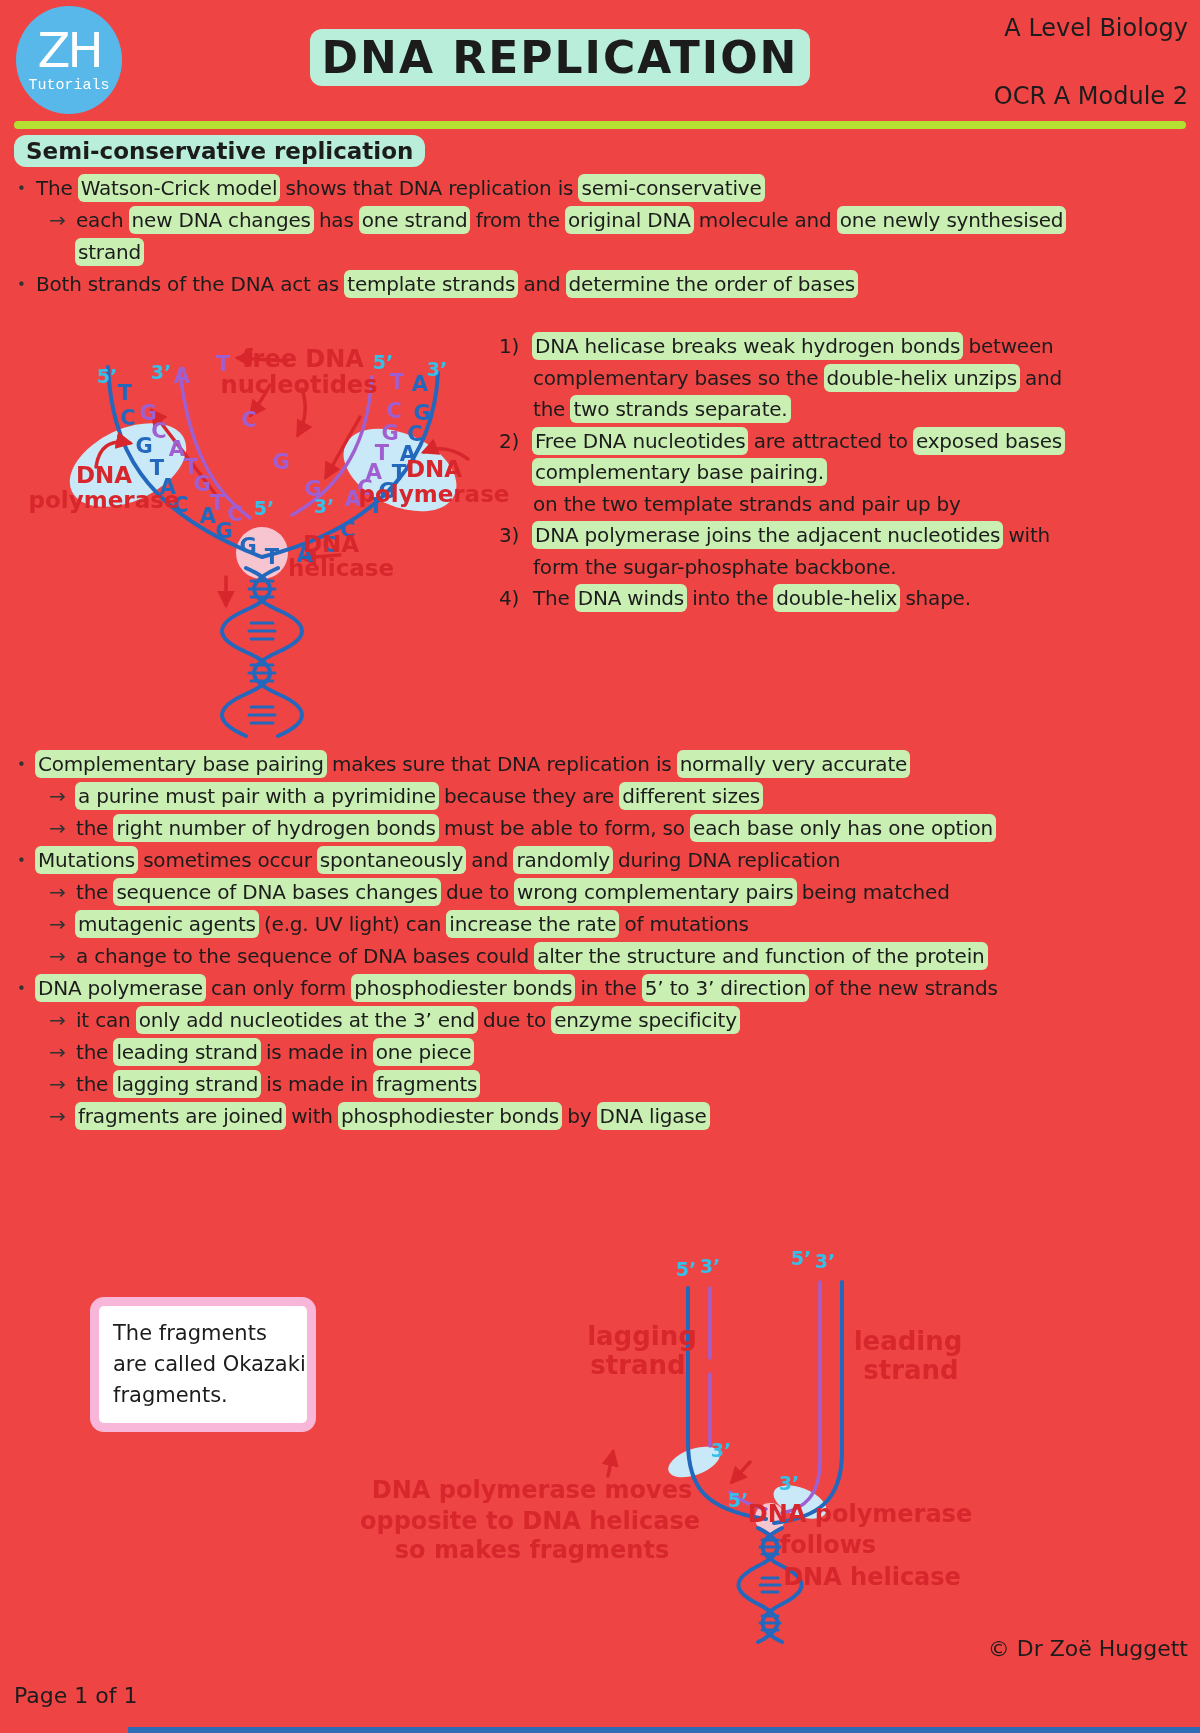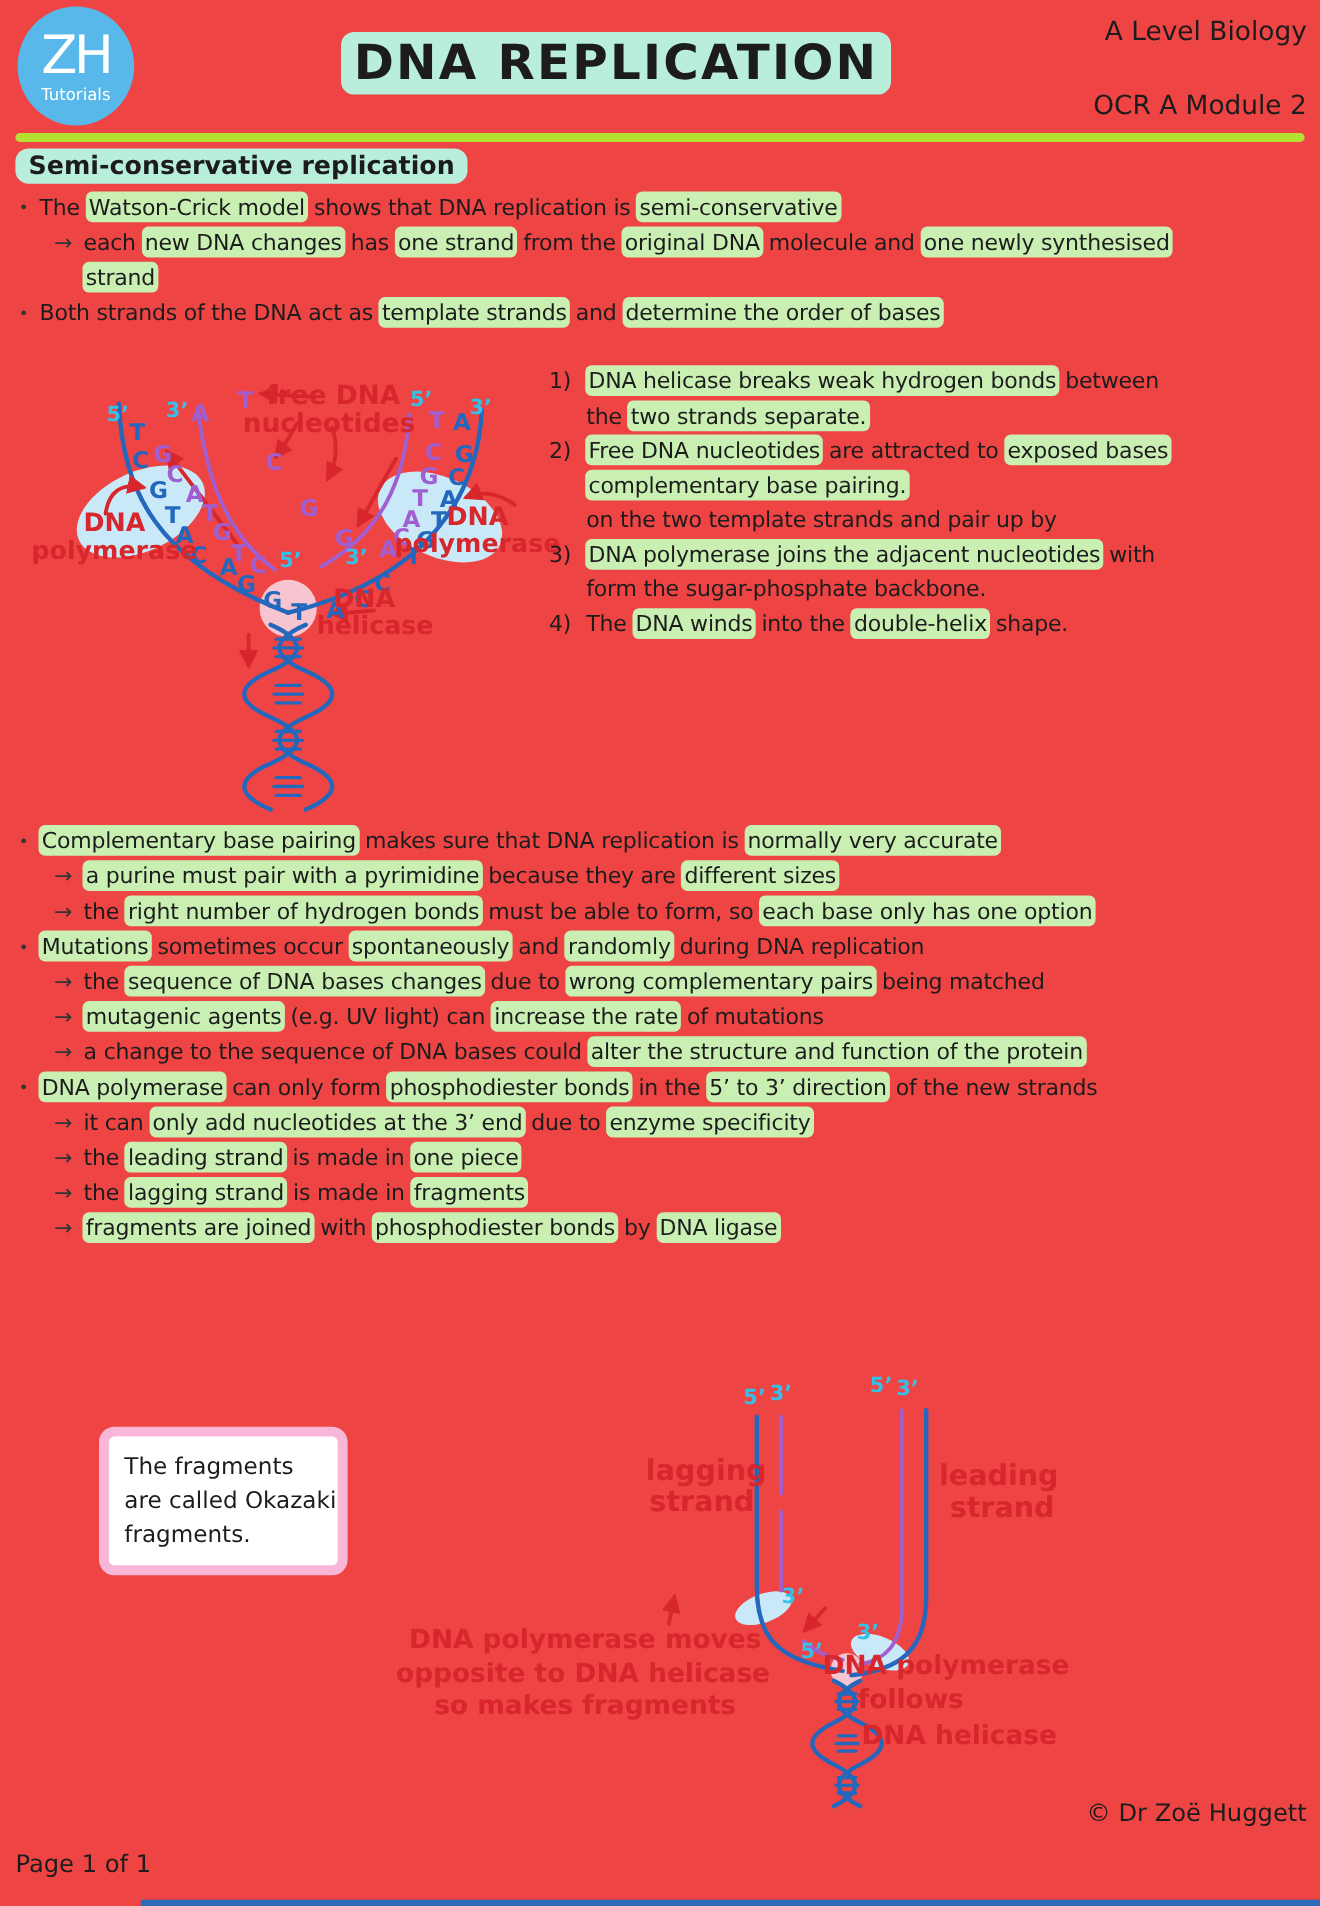--- a/index.html
+++ b/index.html
@@ -2,21 +2,21 @@
 <html><head>
 <meta charset="utf-8">
 <style>
   html,body{margin:0;padding:0;background:#ffffff;}
   .page{position:relative;width:1200px;height:1733px;background:#ef4444;overflow:hidden;
         font-family:"DejaVu Sans",sans-serif;color:#1c1c1c;}
   
   .logo{position:absolute;left:16px;top:6px;width:106px;height:108px;border-radius:50%;
         background:#58b8e9;color:#fff;text-align:center;}
   .logo-zh{font-size:48px;line-height:1;padding-top:20px;letter-spacing:-3px;}
-  .logo-sub{font-size:15px;margin-top:3px;}
+  .logo-sub{font-size:15px;margin-top:3px;font-family:Liberation Mono, monospace;}
   .title{position:absolute;left:300px;top:32px;width:520px;text-align:center;
          font-size:44px;font-weight:600;letter-spacing:2px;}
   .course{position:absolute;right:12px;top:14px;font-size:24px;}
   .module{position:absolute;right:12px;top:82px;font-size:24px;}
   .rule{position:absolute;left:14px;right:14px;top:121px;height:8px;border-radius:4px;background:#b4e033;}
   
   .hl{background:#c9efb2;border-radius:6px;padding:2px 3px;margin:0 -1px;}
   .hl-mint{background:#b9eedb;border-radius:12px;padding:3px 12px;}
   
   .tl{position:relative;white-space:nowrap;line-height:32px;font-size:20px;letter-spacing:-0.2px;}
@@ -176,20 +176,21 @@
     <text class="rlabel" x="64" y="158">DNA</text>
     <text class="rlabel" x="64" y="183">polymerase</text>
     <text class="rlabel" x="394" y="152">DNA</text>
     <text class="rlabel" x="394" y="177">polymerase</text>
     <text class="rlabel" x="291" y="227">DNA</text>
     <text class="rlabel" x="301" y="251">helicase</text>
   </svg>
 
   <div class="steps">
       <div class="tl step"><span class="num">1)</span><span class="hl">DNA helicase breaks weak hydrogen bonds</span><span> between</span></div>
+      <div class="tl step"><span>complementary bases so the </span><span class="hl">double-helix unzips</span><span> and</span></div>
       <div class="tl step"><span>the </span><span class="hl">two strands separate.</span></div>
       <div class="tl step"><span class="num">2)</span><span class="hl">Free DNA nucleotides</span><span> are attracted to </span><span class="hl">exposed bases</span></div>
       <div class="tl step"><span class="hl">complementary base pairing.</span></div>
       <div class="tl step"><span>on the two template strands and pair up by</span></div>
       <div class="tl step"><span class="num">3)</span><span class="hl">DNA polymerase joins the adjacent nucleotides</span><span> with</span></div>
       <div class="tl step"><span>form the sugar-phosphate backbone.</span></div>
       <div class="tl step"><span class="num">4)</span><span>The </span><span class="hl">DNA winds</span><span> into the </span><span class="hl">double-helix</span><span> shape.</span></div>
     </div>
 
   <div class="notes">

